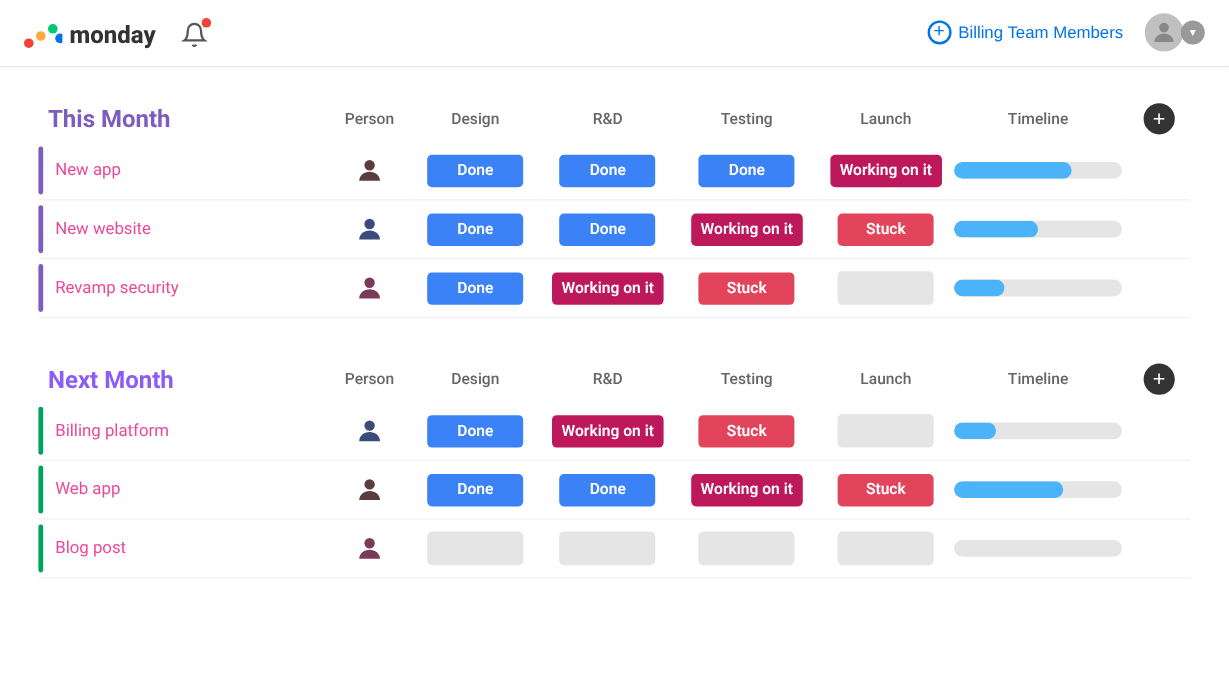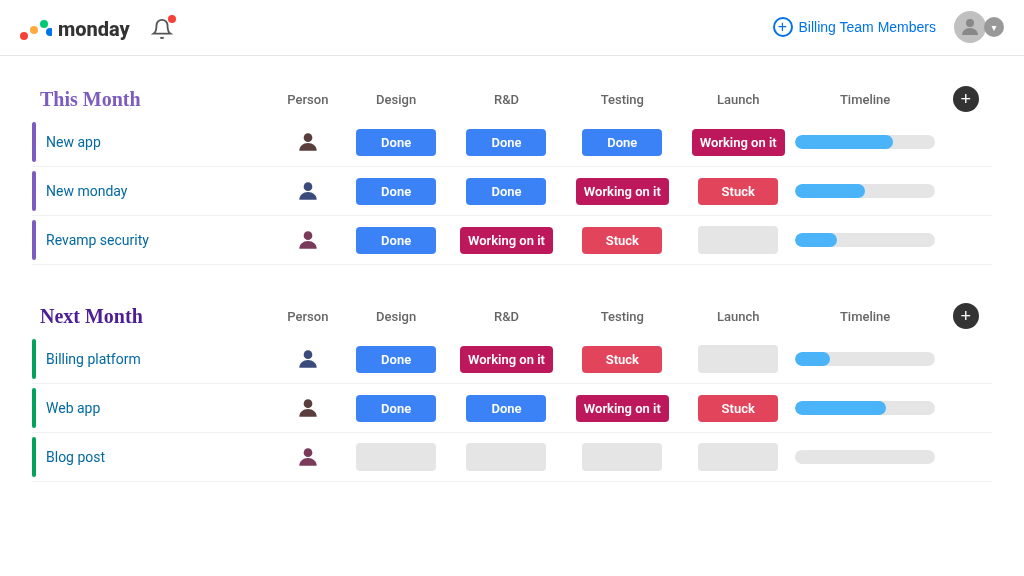--- a/index.html
+++ b/index.html
@@ -127,37 +127,36 @@
 
     
     .section {
       margin-bottom: 32px;
     }
     .section-title {
       font-size: 20px;
       font-weight: 700;
     }
     .section-title.purple { color: #7c5cbf; }
-    .section-title.green { color: #4c1d95; }
+    .section-title.green { color: #8b5cf6; }
 
     
     .task-table {
       width: 100%;
       border-collapse: collapse;
     }
     .task-table th {
       text-align: center;
       font-weight: 500;
       color: #666;
       font-size: 13px;
       padding: 6px 8px;
     }
     .task-table th.task-name-col {
       text-align: left;
-      font-family: Liberation Serif, serif;
     }
     .task-table td {
       padding: 4px 2px;
       text-align: center;
     }
     .task-table td.task-name-col {
       text-align: left;
       padding-left: 0;
     }
     .task-table tr.task-row td {
@@ -180,21 +179,21 @@
       height: 40px;
       border-radius: 2px;
       margin-right: 10px;
       flex-shrink: 0;
     }
     .row-border.purple { background: #7c5cbf; }
     .row-border.green { background: #00a359; }
 
     .task-name-text {
       font-size: 14px;
-      color: #0369a1;
+      color: #ec4899;
       min-width: 120px;
     }
 
     
     .person-avatar {
       width: 30px;
       height: 30px;
       border-radius: 50%;
       display: flex;
       align-items: center;
@@ -371,21 +370,21 @@
               <div class="timeline-bar-fill" style="width:70%;"></div>
             </div>
           </td>
           <td></td>
         </tr>
 
         <tr class="task-row">
           <td class="task-name-col">
             <div class="task-name-cell">
               <div class="row-border purple"></div>
-              <span class="task-name-text">New monday</span>
+              <span class="task-name-text">New website</span>
             </div>
           </td>
           <td>
             <div class="cell-inner">
               <div class="person-avatar">
                 <svg width="26" height="26" viewBox="0 0 24 24" fill="#3a4a7a">
                     <circle cx="12" cy="8" r="4"></circle>
                     <path d="M4 20c0-4 3.6-7 8-7s8 3 8 7"></path>
                   </svg>
               </div>

